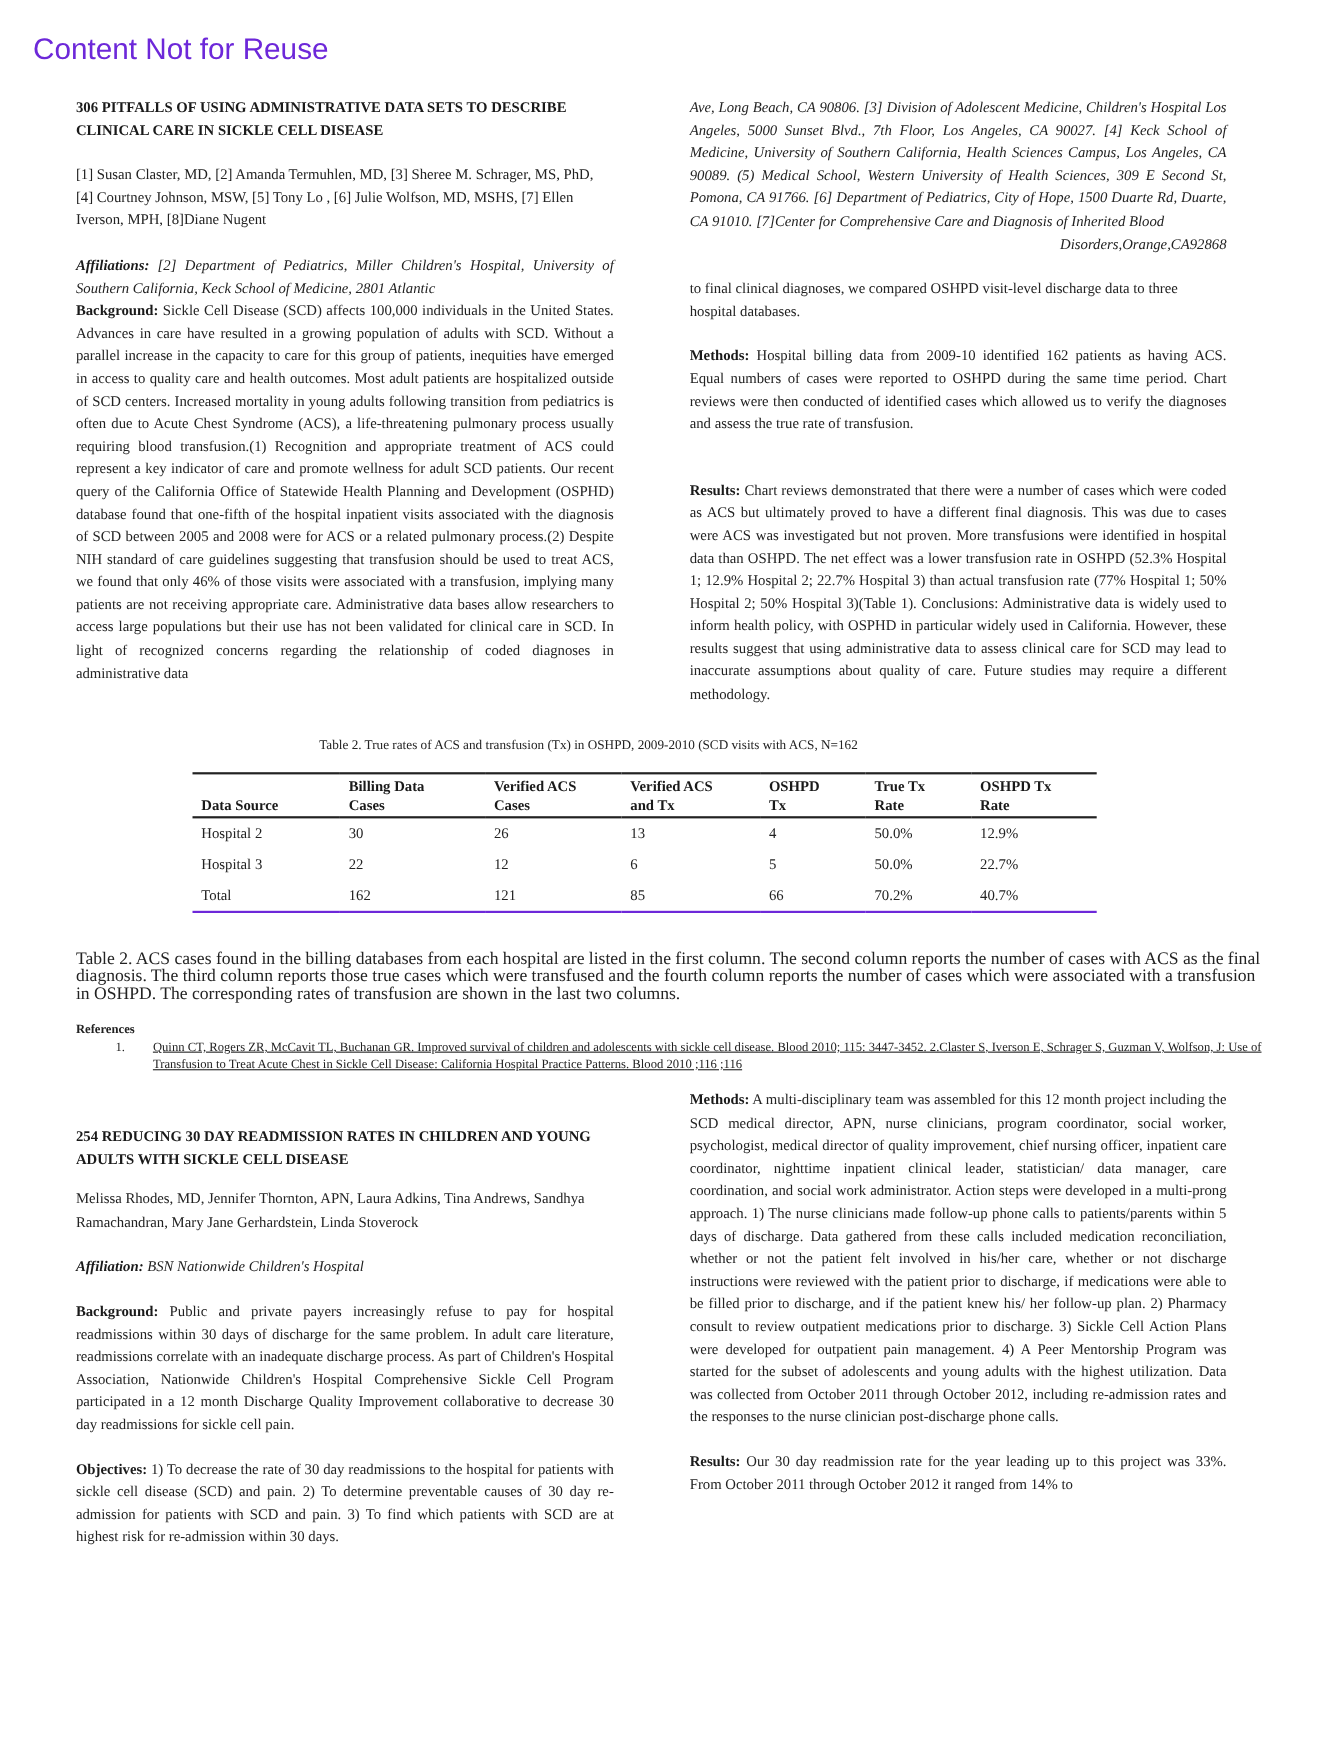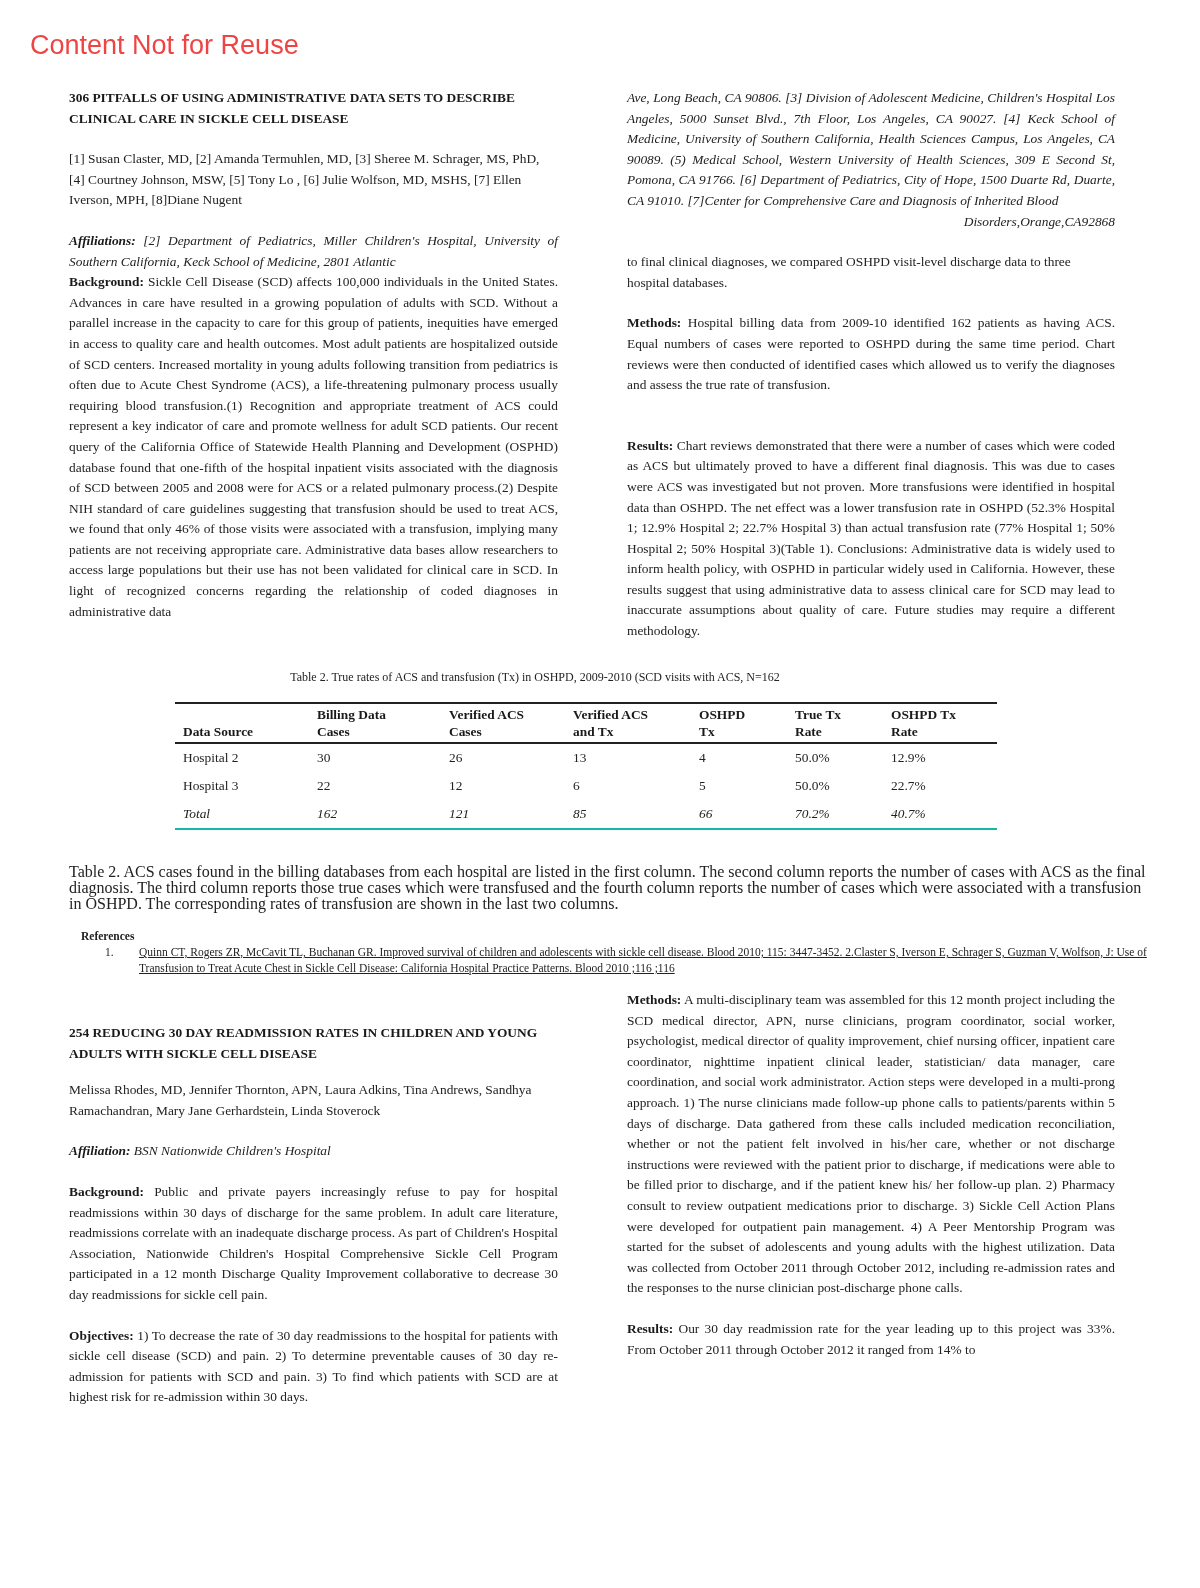--- a/index.html
+++ b/index.html
@@ -1,36 +1,36 @@
 <!DOCTYPE html>
 <html><head>
 <meta charset="utf-8">
 <style>
   html, body { margin:0; padding:0; background:#ffffff; }
   body { width:1200px; height:1588px; position:relative; overflow:hidden; color:#222; font-family:"Liberation Serif", serif; }
-  .watermark { position:absolute; left:30px; top:30px; font-family:"Liberation Sans", sans-serif; font-size:27px; color:#ef4444; }
+  .watermark { position:absolute; left:30px; top:30px; font-family:"Liberation Sans", sans-serif; font-size:27px; color:#6d28d9; }
   .col { position:absolute; font-size:13.4px; line-height:20.6px; text-align:justify; }
   .left1 { left:69px; top:88px; width:489px; }
   .right1 { left:627px; top:88px; width:488px; }
   .title { font-weight:bold; color:#1a1a1a; margin:0; text-align:left; }
   .p { margin:0; }
   .gap { height:20px; }
   .gap-s { height:16px; }
   i, .it { font-style:italic; }
   b { color:#1a1a1a; }
   .addr-last { display:flex; justify-content:flex-end; font-style:italic;margin-left:45px; }
   .tcaption { position:absolute; left:0; width:1070px; top:670px; text-align:center; font-size:12px; }
   table.data { position:absolute; left:175px; top:702px; width:822px; border-collapse:collapse; font-size:13.4px; }
   table.data th { text-align:left; font-weight:bold; line-height:17px; padding:2px 8px 2px 8px; vertical-align:bottom; color:#1a1a1a;margin-top:13px; }
   table.data thead tr { border-top:2px solid #222; border-bottom:2px solid #222; }
   table.data td { padding:5px 8px; height:18px; }
-  table.data tbody tr:last-child { border-bottom:2px solid #14b8a6;font-style:italic; }
+  table.data tbody tr:last-child { border-bottom:2px solid #6d28d9; }
   .note { position:absolute; left:69px; top:864px; width:1080px; font-size:16px; line-height:16px; }
   .refs { position:absolute; left:69px; top:928px; width:1080px; font-size:11.5px; line-height:16px; }
-  .refs .hd { font-weight:bold;margin-left:12px; }
+  .refs .hd { font-weight:bold; }
   .refs .item { display:flex; }
   .refs .num { width:70px; text-align:left; padding-left:36px; box-sizing:border-box; }
   .refs .txt { flex:1;text-decoration:underline; }
   .left2 { left:69px; top:1023px; width:489px; }
   .right2 { left:627px; top:990px; width:488px; }
   .last-line-justify { text-align-last:justify;margin-top:20px; }
 </style>
 </head>
 <body>
 

